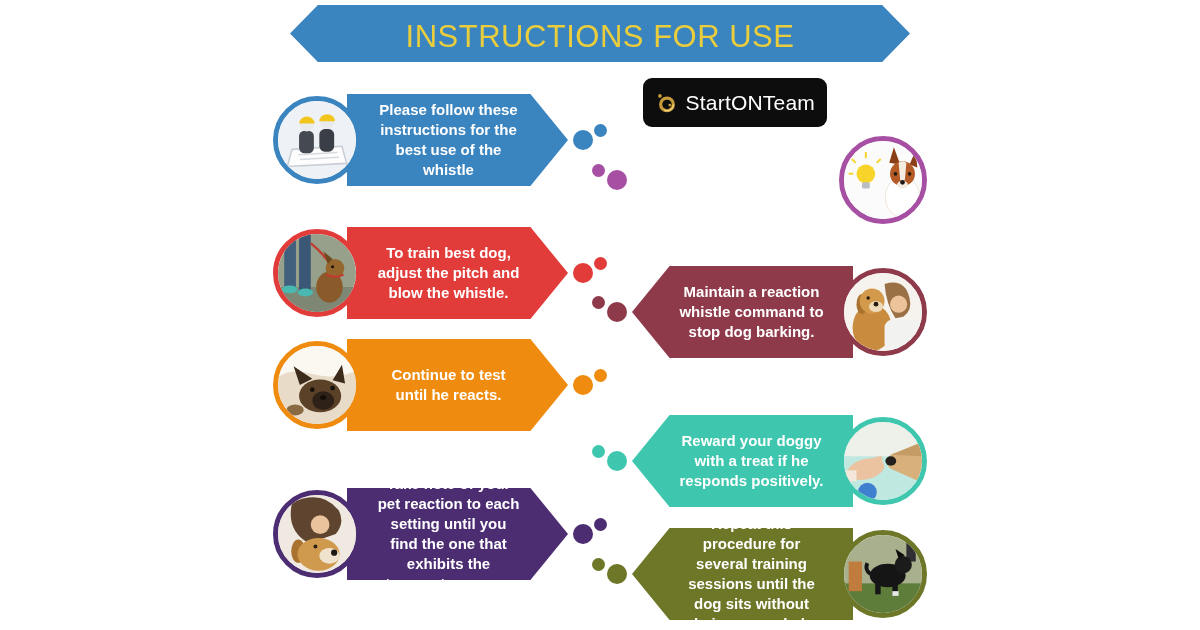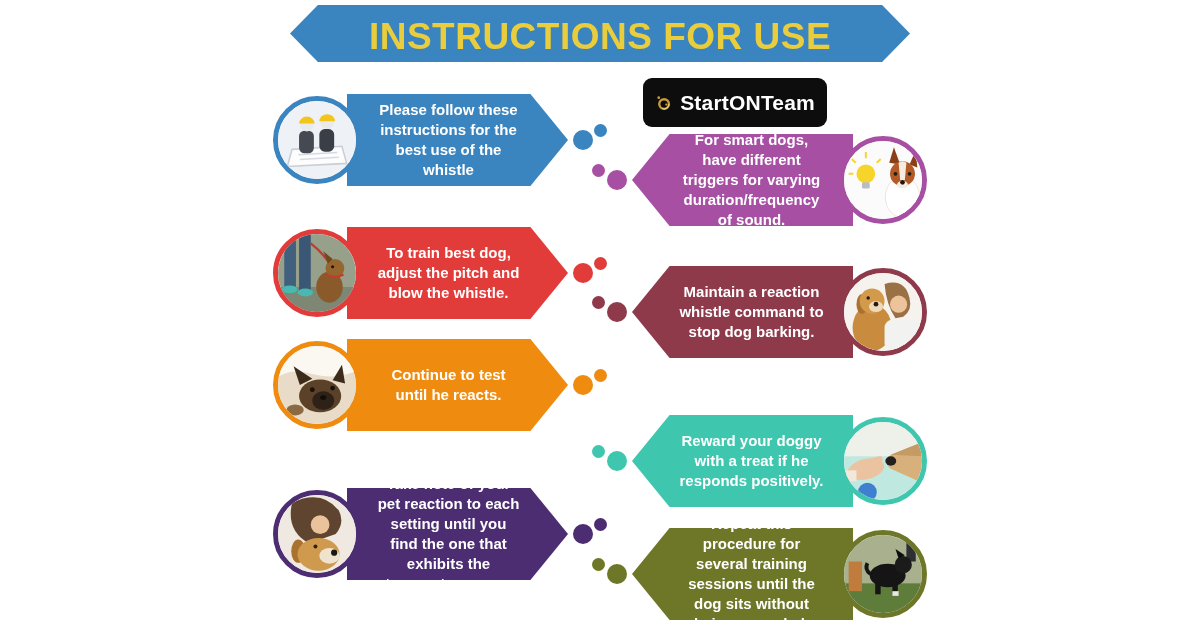--- a/index.html
+++ b/index.html
@@ -8,29 +8,29 @@
     font-family:"Liberation Sans",sans-serif;overflow:hidden;
   }
   
   .banner{
     position:absolute;left:290px;top:5px;width:620px;height:57px;
     background:var(--c,#3a84bf);
     clip-path:polygon(0 50%,4.5% 0,95.5% 0,100% 50%,95.5% 100%,4.5% 100%);
     display:flex;align-items:center;justify-content:center;
   }
   .banner .title{
-    font-size:37px;font-weight:700;letter-spacing:.5px;color:#e9cd3d;white-space:nowrap;margin-top:6px;
+    font-size:31px;font-weight:400;letter-spacing:.5px;color:#e9cd3d;white-space:nowrap;margin-top:6px;
   }
   
   .logo{
     position:absolute;left:643px;top:78px;width:184px;height:49px;
     background:#0d0d0d;border-radius:9px;display:flex;align-items:center;
     gap:8px;padding:0 12px;box-sizing:border-box;
   }
-  .logo .name{color:#ffffff;font-size:21px;font-weight:700;letter-spacing:.2px;}
+  .logo .name{color:#ffffff;font-size:21px;font-weight:400;letter-spacing:.2px;}
   
   .step{position:absolute;left:0;width:1200px;height:92px;}
   .s1{top:94px}.s2{top:134px}.s3{top:227px}.s4{top:266px}
   .s5{top:339px}.s6{top:415px}.s7{top:488px}.s8{top:528px}
   .arrow{
     position:absolute;top:0;width:221px;height:92px;background:var(--c,#888);
     display:flex;align-items:center;justify-content:center;box-sizing:border-box;
   }
   .left  .arrow{left:347px;clip-path:polygon(0 0,83% 0,100% 50%,83% 100%,0 100%);padding:4px 46px 4px 28px;}
   .right .arrow{left:632px;clip-path:polygon(100% 0,17% 0,0 50%,17% 100%,100% 100%);padding:4px 28px 4px 46px;}
@@ -86,23 +86,20 @@
         <rect x="53" y="36" width="19" height="29" rx="7" fill="#3a3f47"></rect>
         <circle cx="63" cy="27" r="9" fill="#e9eaec"></circle>
         <path d="M53 26 a10 9 0 0 1 20 0 z" fill="#f2c51d"></path>
       </svg>
     </div>
     <span class="dot big"></span>
     <span class="dot small"></span>
   </div>
 
   <div class="step right s2" style="--c: #a64fa3;">
-    <div class="arrow">
-      <p class="txt">For smart dogs, have different triggers for varying duration/frequency of sound.</p>
-    </div>
     <div class="photo">
       <svg viewBox="0 0 100 100">
         <rect width="100" height="100" fill="#fbfbfb"></rect>
         <g stroke="#f6d42a" stroke-width="2.5">
           <line x1="28" y1="22" x2="28" y2="14"></line>
             <line x1="12" y1="42" x2="6" y2="42"></line>
           <line x1="15" y1="28" x2="10" y2="23"></line>
             <line x1="42" y1="28" x2="47" y2="23"></line>
         </g>
         <circle cx="28" cy="42" r="12" fill="#f6d42a"></circle>

